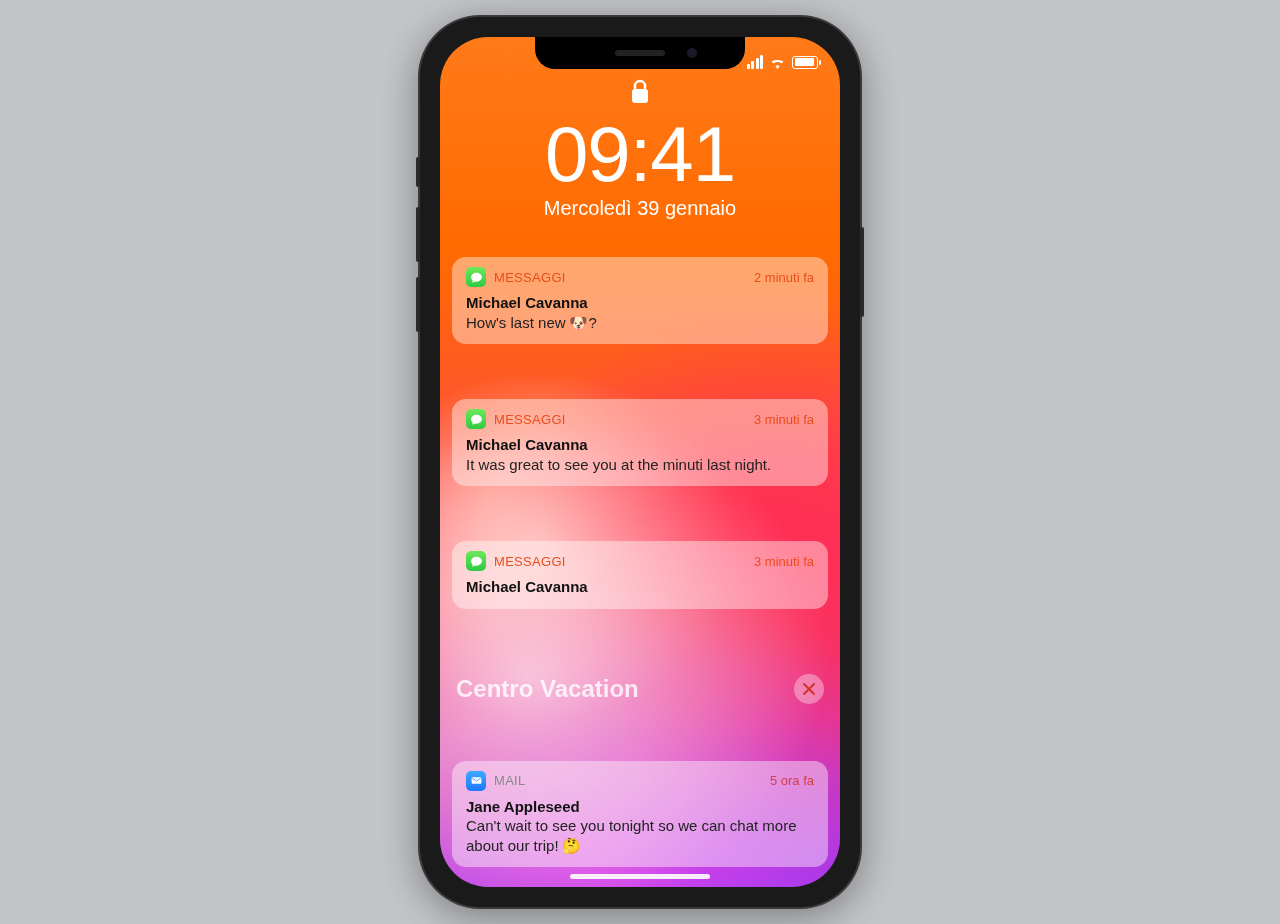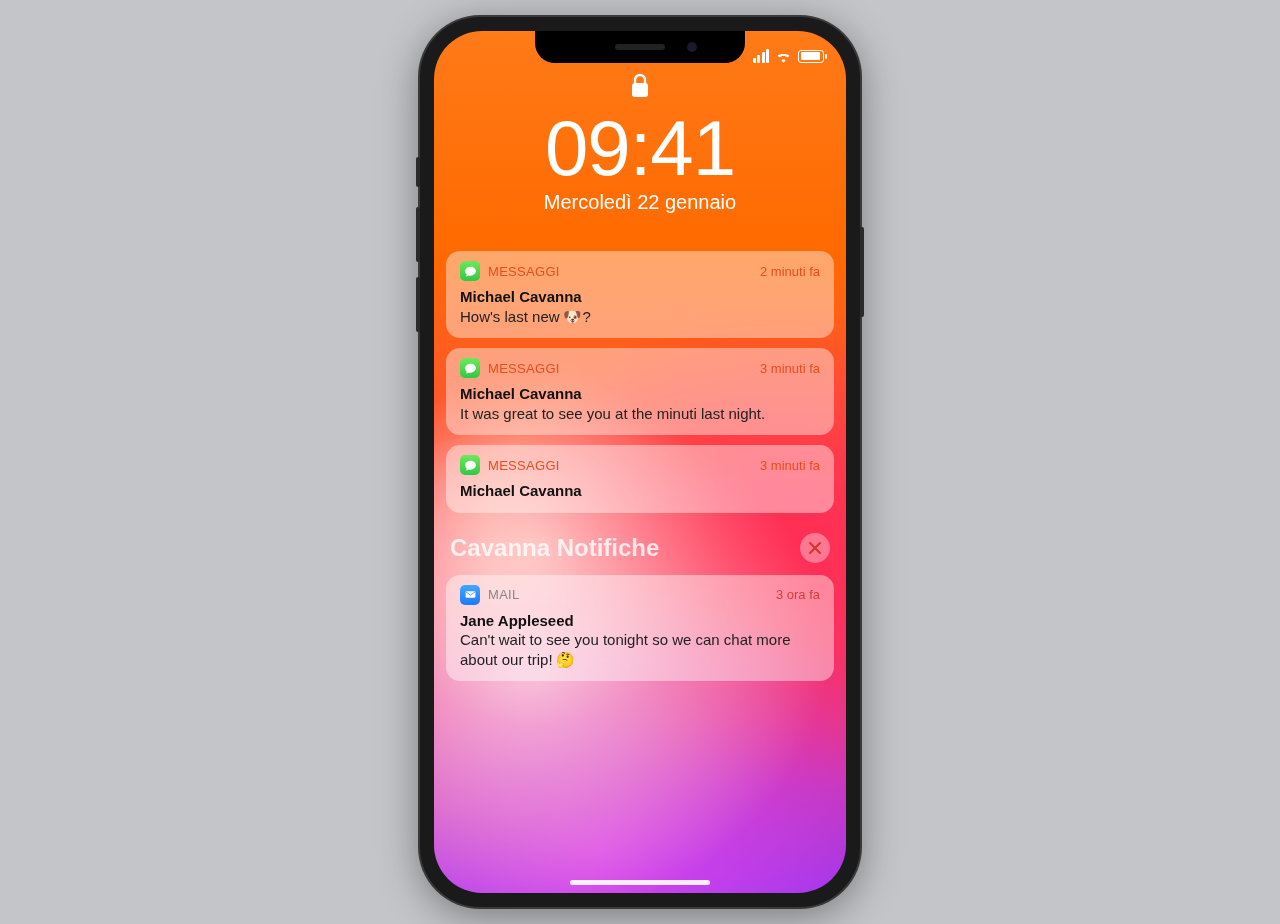--- a/index.html
+++ b/index.html
@@ -11,21 +11,21 @@
     display: flex;
     justify-content: center;
     align-items: center;
     overflow: hidden;
   }
   .phone-frame {
     width: 440px;
     height: 890px;
     background: #1a1a1a;
     border-radius: 60px;
-    padding: 14px;
+    padding: 20px;
     position: relative;
     box-shadow: 0 0 0 2px #3a3a3a, 0 8px 40px rgba(0,0,0,0.4);
   }
   .side-btn {
     position: absolute;
     background: #2a2a2a;
     border-radius: 2px;
   }
   .side-btn.mute { left: -4px; top: 140px; width: 4px; height: 30px; }
   .side-btn.vol1 { left: -4px; top: 190px; width: 4px; height: 55px; }
@@ -107,20 +107,21 @@
   .clock-time { font-size: 78px; font-weight: 200; letter-spacing: -1px; line-height: 1; }
   .clock-date { font-size: 20px; font-weight: 400; margin-top: 4px; }
 
   .notif-scroll {
     position: absolute;
     top: 220px; left: 12px; right: 12px; bottom: 20px;
     display: flex;
     flex-direction: column;
     gap: 10px;
     z-index: 25;
+    justify-content: space-between;
   }
   .notif-card {
     background: rgba(255,255,255,0.42);
     backdrop-filter: blur(12px);
     border-radius: 14px;
     padding: 10px 14px 12px 14px;
   }
   .notif-head {
     display: flex; align-items: center; gap: 8px;
     margin-bottom: 6px;
@@ -201,21 +202,21 @@
 
     <div class="lock-icon">
       <svg width="20" height="26" viewBox="0 0 20 26" fill="#fff">
         <rect x="2" y="10" width="16" height="14" rx="3"></rect>
         <path d="M5 10V7a5 5 0 0110 0v3" stroke="#fff" stroke-width="2.4" fill="none"></path>
       </svg>
     </div>
 
     <div class="clock-wrap">
       <div class="clock-time">09:41</div>
-      <div class="clock-date">Mercoledì 22 gennaio</div>
+      <div class="clock-date">Mercoledì 39 gennaio</div>
     </div>
 
     <div class="notif-scroll">
 
       <div class="notif-card">
         <div class="notif-head">
           <div class="app-icon messages">
             <svg viewBox="0 0 24 24" fill="#fff">
                 <path d="M12 3C6.5 3 2 6.8 2 11.5c0 2.4 1.2 4.6 3.1 6.1-.2 1.2-.8 2.6-1.6 3.4 1.8-.2 3.6-.9 4.9-1.8 1.1.3 2.3.5 3.6.5 5.5 0 10-3.8 10-8.5S17.5 3 12 3z"></path>
               </svg>
@@ -248,38 +249,38 @@
                 <path d="M12 3C6.5 3 2 6.8 2 11.5c0 2.4 1.2 4.6 3.1 6.1-.2 1.2-.8 2.6-1.6 3.4 1.8-.2 3.6-.9 4.9-1.8 1.1.3 2.3.5 3.6.5 5.5 0 10-3.8 10-8.5S17.5 3 12 3z"></path>
               </svg>
           </div>
           <span class="app-name">MESSAGGI</span>
           <span class="notif-time">3 minuti fa</span>
         </div>
         <div class="notif-title">Michael Cavanna</div>
       </div>
 
       <div class="section-header">
-        <div class="section-title">Cavanna Notifiche</div>
+        <div class="section-title">Centro Vacation</div>
         <div class="clear-btn">
           <svg width="14" height="14" viewBox="0 0 14 14">
             <path d="M2 2l10 10M12 2L2 12" stroke="#d0342c" stroke-width="2" stroke-linecap="round"></path>
           </svg>
         </div>
       </div>
 
       <div class="notif-card">
         <div class="notif-head">
           <div class="app-icon mail">
             <svg viewBox="0 0 24 24" fill="#fff">
                 <rect x="3" y="6" width="18" height="12" rx="2"></rect>
                 <path d="M3 7l9 6 9-6" stroke="#3a8fff" stroke-width="1.5" fill="none"></path>
               </svg>
           </div>
           <span class="app-name mail-label">MAIL</span>
-          <span class="notif-time mail-time">3 ora fa</span>
+          <span class="notif-time mail-time">5 ora fa</span>
         </div>
         <div class="notif-title">Jane Appleseed</div>
         <div class="notif-body">Can't wait to see you tonight so we can chat more about our trip! 🤔</div>
       </div>
 
     </div>
 
     <div class="home-indicator"></div>
   </div>
 </div>

